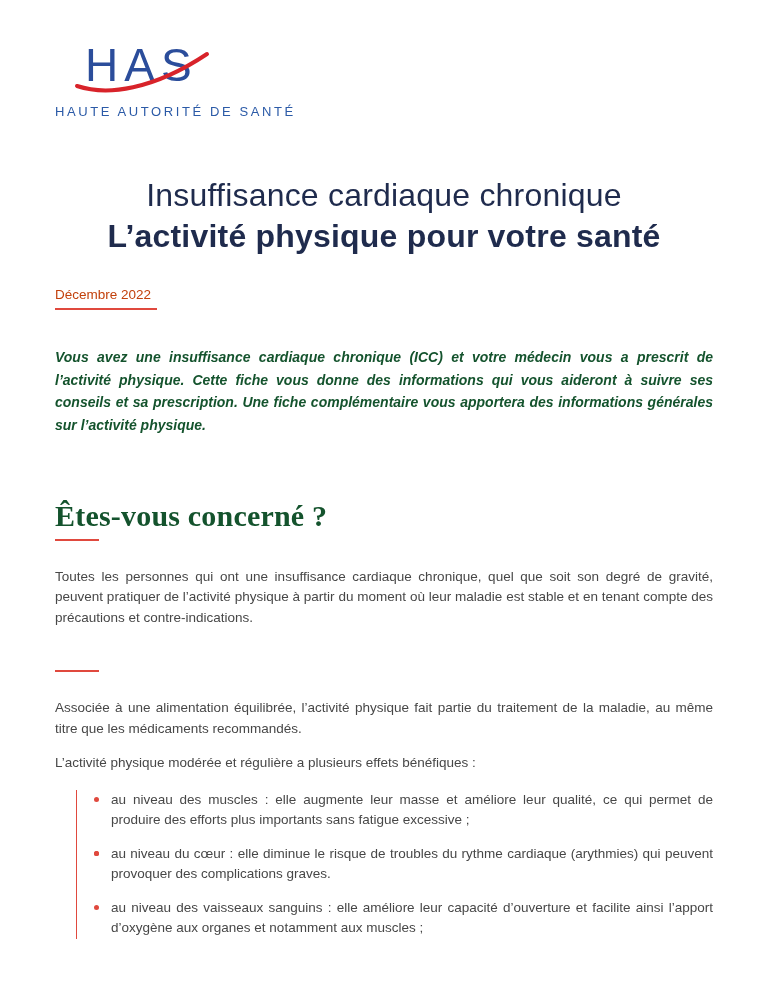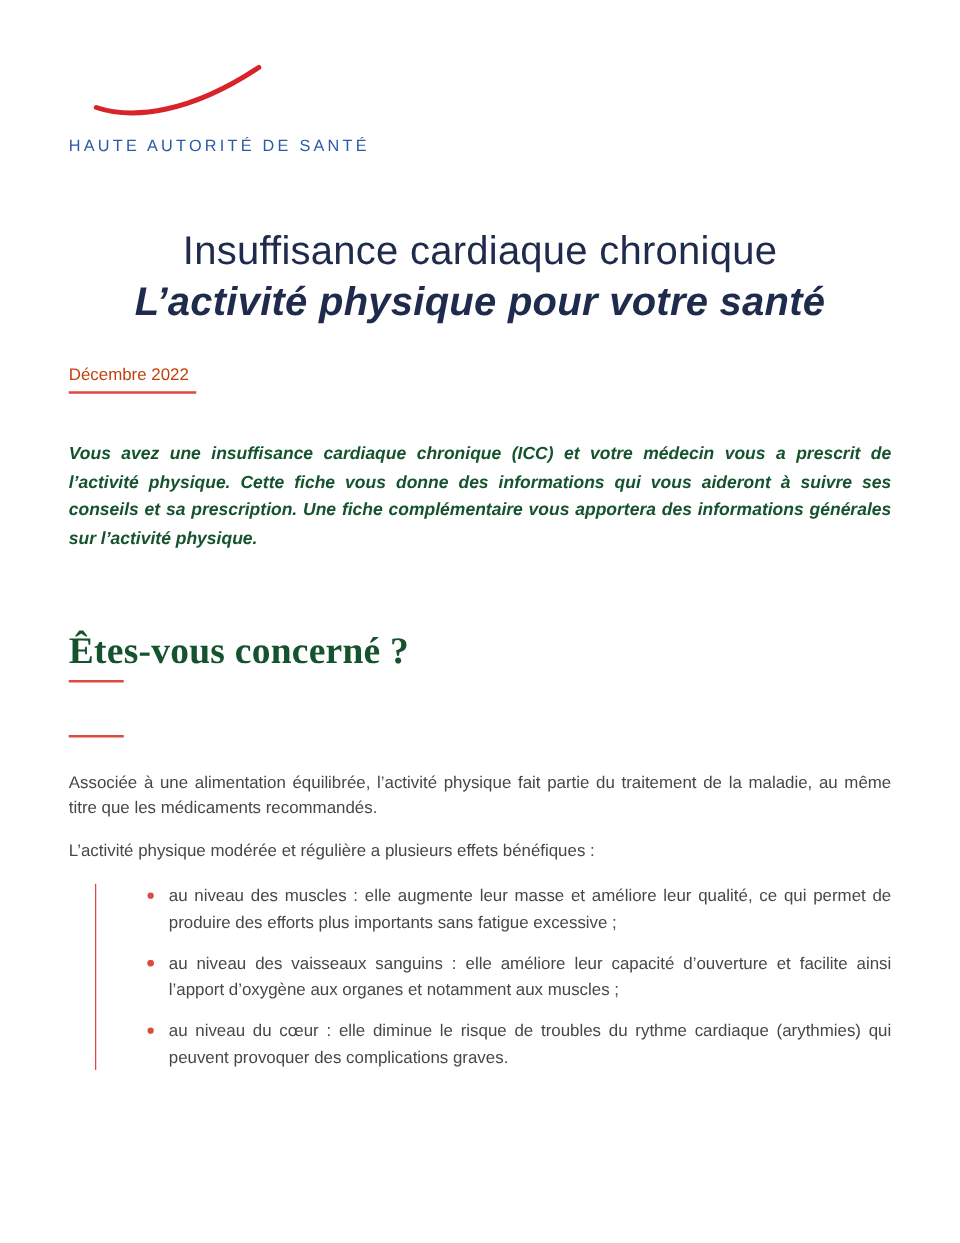--- a/index.html
+++ b/index.html
@@ -53,21 +53,21 @@
   .doc-title {
     font-family: "Liberation Sans", sans-serif;
     color: #1f2b4d;
     font-size: 32px;
     line-height: 1.28;
     font-weight: 400;
     margin-bottom: 30px;
     letter-spacing: 0.2px;
     text-align: center;
   }
-  .doc-title .bold-line { font-weight: 700; font-style: italic; }
+  .doc-title .bold-line { font-weight: 700; }
 
   .doc-date {
     color: #c2410c;
     font-size: 13.5px;
     margin-bottom: 4px;
   }
   .date-underline {
     width: 102px;
     height: 2px;
     background: #e0493e;
@@ -107,21 +107,20 @@
     text-align: justify;
     margin-bottom: 14px;
     color: #474747;
   }
 
   
   ul.bullets {
     list-style: none;
     margin: 16px 0 18px 21px;
     border-left: 1px solid #e0493e;
-    padding-left: 24px;
   }
   ul.bullets li {
     position: relative;
     padding-left: 34px;
     margin-bottom: 13px;
     font-size: 13.5px;
     line-height: 1.52;
     text-align: justify;
     color: #474747;
   }
@@ -136,60 +135,62 @@
     background: #e0493e;
   }
 </style>
 </head>
 <body>
 
 <div class="page">
 
   <div class="logo-block">
     <div class="logo-mark">
+      <div class="logo-acronym">HAS</div>
       <svg class="logo-swoosh" viewBox="0 0 140 52" xmlns="http://www.w3.org/2000/svg">
         <path d="M4 40 C 34 50, 80 44, 134 8" fill="none" stroke="#d8232a" stroke-width="4" stroke-linecap="round"></path>
       </svg>
     </div>
     <div class="logo-subtitle">HAUTE AUTORITÉ DE SANTÉ</div>
   </div>
 
   <h1 class="doc-title">
     <span class="light-line">Insuffisance cardiaque chronique</span><br>
     <span class="bold-line">L’activité physique pour votre santé</span>
   </h1>
 
   <div class="doc-date">Décembre 2022</div>
   <div class="date-underline"></div>
 
   <p class="intro">Vous avez une insuffisance cardiaque chronique (ICC) et votre médecin vous a prescrit de l’activité physique. Cette fiche vous donne des informations qui vous aideront à suivre ses conseils et sa prescription. Une fiche complémentaire vous apportera des informations générales sur l’activité physique.</p>
 
   <div class="section">
     <h2 class="section-heading">Êtes-vous concerné ?</h2>
     <div class="heading-underline"></div>
+    <p>Toutes les personnes qui ont une insuffisance cardiaque chronique, quel que soit son degré de gravité, peuvent pratiquer de l’activité physique à partir du moment où leur maladie est stable et en tenant compte des précautions et contre-indications.</p>
   </div>
 
   <div class="section">
     <div class="heading-underline"></div>
     <p>Associée à une alimentation équilibrée, l’activité physique fait partie du traitement de la maladie, au même titre que les médicaments recommandés.</p>
     <p>L’activité physique modérée et régulière a plusieurs effets bénéfiques :</p>
 
     <ul class="bullets">
       <li>
         <span class="bullet-dot"></span>
         <span>au niveau des muscles : elle augmente leur masse et améliore leur qualité, ce qui permet de produire des efforts plus importants sans fatigue excessive ;</span>
       </li>
       <li>
         <span class="bullet-dot"></span>
       </li>
       <li>
         <span class="bullet-dot"></span>
-        <span>au niveau des vaisseaux sanguins : elle améliore leur capacité d’ouverture et facilite ainsi l’apport d’oxygène aux organes et notamment aux muscles ;</span>
+        <span>au niveau du cœur : elle diminue le risque de troubles du rythme cardiaque (arythmies) qui peuvent provoquer des complications graves.</span>
       </li>
       <li>
         <span class="bullet-dot"></span>
-        <span>au niveau du cœur : elle diminue le risque de troubles du rythme cardiaque (arythmies) qui peuvent provoquer des complications graves.</span>
+        <span>au niveau des vaisseaux sanguins : elle améliore leur capacité d’ouverture et facilite ainsi l’apport d’oxygène aux organes et notamment aux muscles ;</span>
       </li>
     </ul>
 
   </div>
 
 </div>
 
 </body></html>

